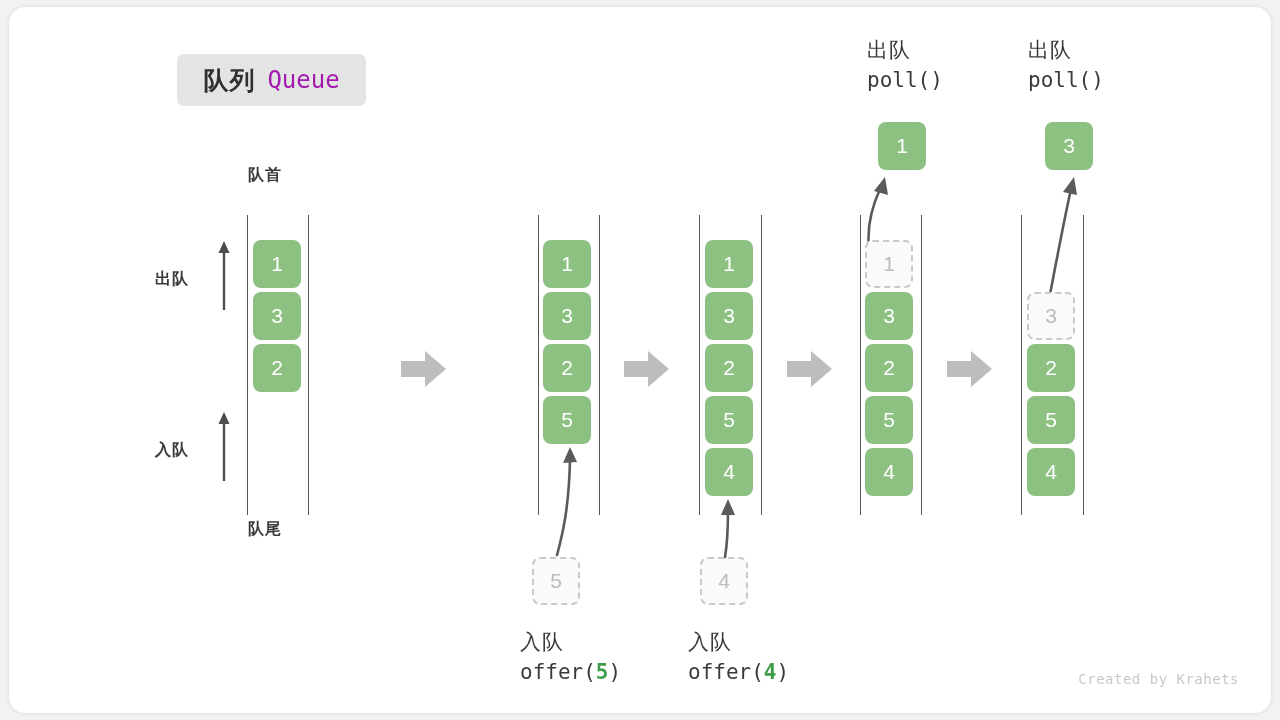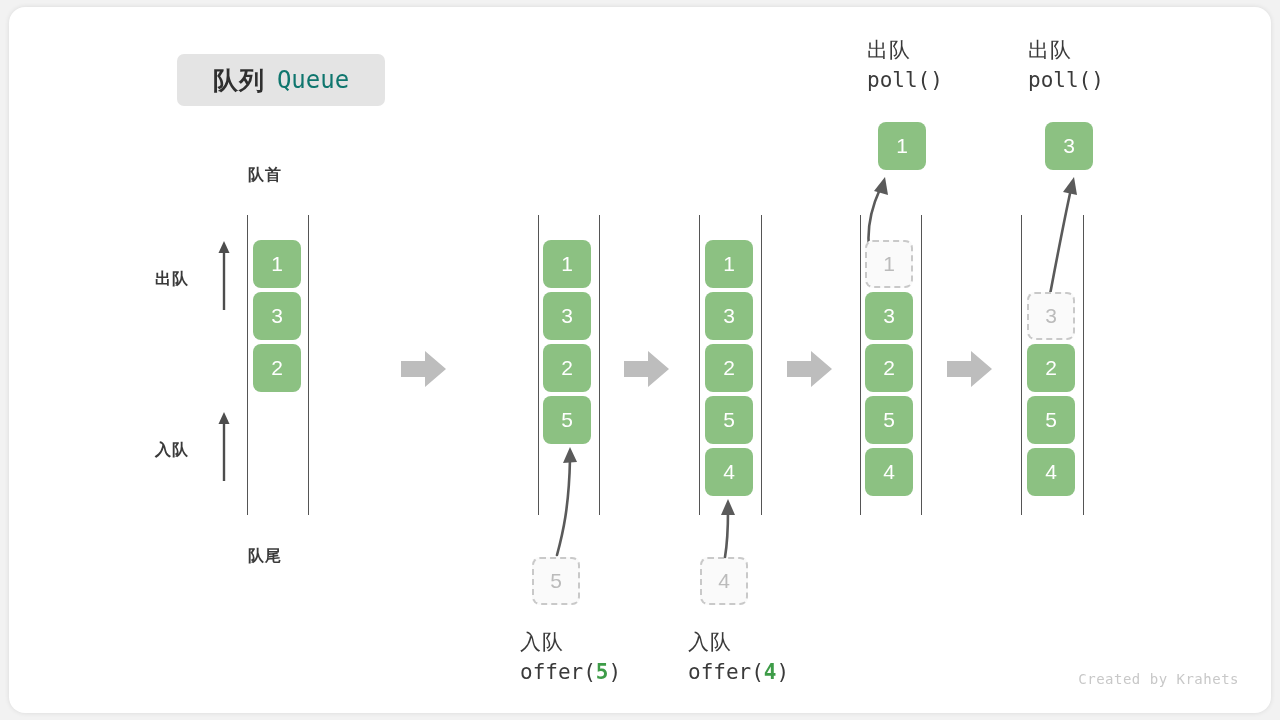--- a/index.html
+++ b/index.html
@@ -27,39 +27,39 @@
     background: #ffffff;
     border-radius: 16px;
     box-shadow: 0 0 5px rgba(0,0,0,0.10);
   }
 
   
   .title-badge {
     position: absolute;
     left: 168px;
     top: 47px;
-    width: 208px;
+    width: 189px;
     height: 52px;
     background: #e4e4e4;
     border-radius: 7px;
     display: flex;
     align-items: center;
     justify-content: center;
     white-space: nowrap;
   }
   .title-cn {
     font-size: 25px;
     font-weight: bold;
     color: #2f2f2f;
     letter-spacing: 1px;
   }
   .title-en {
     font-family: "DejaVu Sans Mono", "Liberation Mono", monospace;
     font-size: 24px;
-    color: #0f766e;
+    color: #a21caf;
     margin-left: 12px;
   }
 
   
   .lbl-bold-cn {
     position: absolute;
     font-size: 16px;
     font-weight: bold;
     color: #3a3a3a;
     white-space: nowrap;
@@ -147,21 +147,21 @@
 
 <div id="canvas">
   <div class="card">
 
     <div class="title-badge">
       <span class="title-cn">队列</span>
       <span class="title-en">Queue</span>
     </div>
 
     <div class="lbl-bold-cn" style="left:239px; top:158px;">队首</div>
-    <div class="lbl-bold-cn" style="left:239px; top:539px;">队尾</div>
+    <div class="lbl-bold-cn" style="left:239px; top:512px;">队尾</div>
 
     <div class="lbl-bold-cn" style="left:146px; top:262px;">出队</div>
     <svg class="up-arrow" style="left:208px; top:233px;" viewBox="0 0 14 72">
       <line x1="7" y1="70" x2="7" y2="10" stroke="currentColor" stroke-width="2.4"></line>
       <polygon points="7,1 1.5,13 12.5,13" fill="currentColor"></polygon>
     </svg>
 
     <div class="lbl-bold-cn" style="left:146px; top:433px;">入队</div>
     <svg class="up-arrow" style="left:208px; top:404px;" viewBox="0 0 14 72">
       <line x1="7" y1="70" x2="7" y2="10" stroke="currentColor" stroke-width="2.4"></line>

